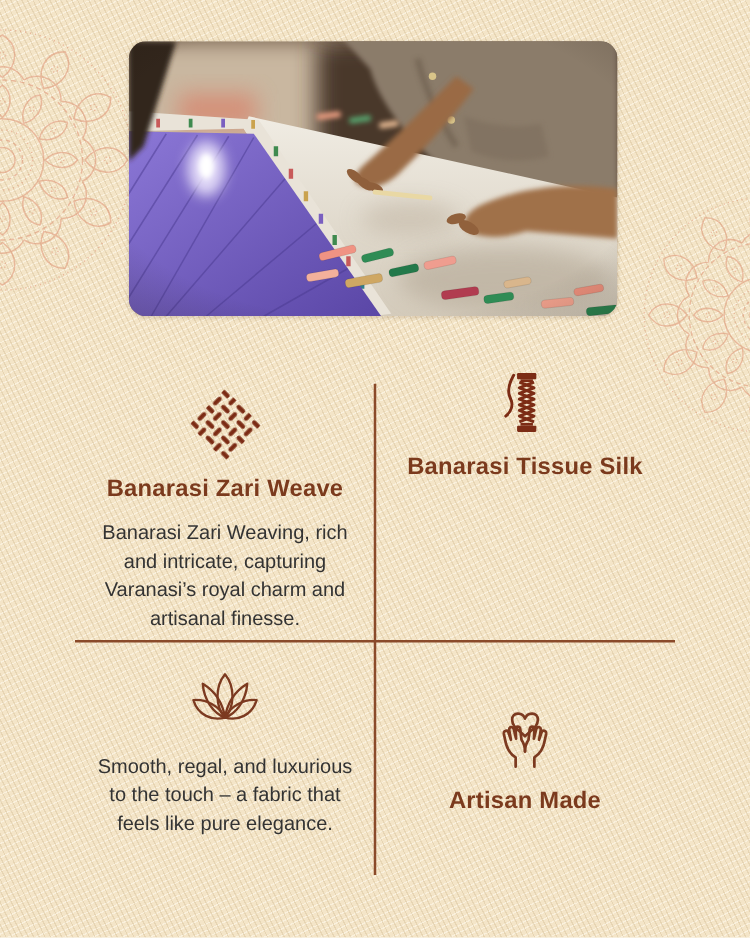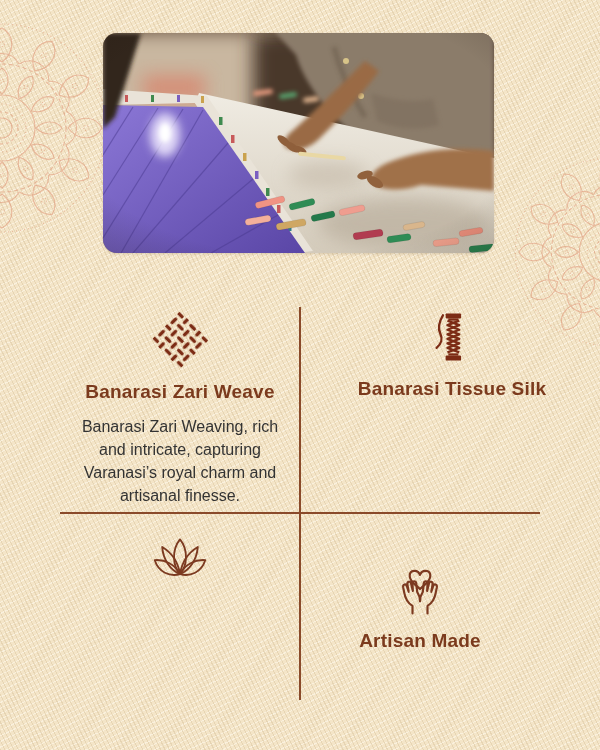--- a/index.html
+++ b/index.html
@@ -14,21 +14,21 @@
   .decor{position:absolute;left:0;top:0;width:600px;height:750px;pointer-events:none;}
   .photo{
     position:absolute;left:103px;top:33px;width:391px;height:220px;
     border-radius:14px;overflow:hidden;box-shadow:0 1px 3px rgba(60,40,20,.15);
   }
   .photo svg{display:block;width:100%;height:100%;}
   .vline{position:absolute;left:299px;top:307px;width:2px;height:393px;background:#8a4a2a;}
   .hline{position:absolute;left:60px;top:512px;width:480px;height:2px;background:#8a4a2a;}
   .cell{position:absolute;width:240px;text-align:center;padding-top:6px;}
   .cell.c00{left:60px;top:303px;}
-  .cell.c01{left:300px;top:300px;padding-left:32px;}
+  .cell.c01{left:300px;top:285px;}
   .cell.c10{left:60px;top:524px;}
   .cell.c11{left:300px;top:552px;}
   .icon-box{height:62px;display:flex;align-items:center;justify-content:center;margin-bottom:10px;}
   .feat-title{
     margin:0 0 12px 0;font-size:19px;font-weight:700;color:#7b3a1d;letter-spacing:.2px;
   }
   .feat-body{
     margin:0;font-size:16px;line-height:23px;color:#333333;white-space:pre-line;
   }
 </style>
@@ -240,20 +240,23 @@
     <div class="cell c10">
       <div class="icon-box">
         <svg width="60" height="60" viewBox="0 0 64 64" fill="none" stroke="#7c3a20" stroke-width="2" stroke-linejoin="round">
           <path d="M32 46 C24 37 23 20 32 9 C41 20 40 37 32 46 Z"></path>
           <path d="M32 46 C22 42 14 31 13 17 C23 23 30 33 32 46 Z"></path>
           <path d="M32 46 C42 42 50 31 51 17 C41 23 34 33 32 46 Z"></path>
           <path d="M32 46 C21 49 9 44 5 31 C16 30 27 36 32 46 Z"></path>
           <path d="M32 46 C43 49 55 44 59 31 C48 30 37 36 32 46 Z"></path>
         </svg>
       </div>
+      <p class="feat-body">Smooth, regal, and luxurious
+to the touch – a fabric that
+feels like pure elegance.</p>
     </div>
 
     <div class="cell c11">
       <div class="icon-box">
         <svg width="60" height="60" viewBox="0 0 64 64" fill="none" stroke="#7c3a20" stroke-width="2.3" stroke-linecap="round" stroke-linejoin="round">
           <path d="M32 17 C30 11 21 11 21 18 C21 24 27 27 32 32 C37 27 43 24 43 18 C43 11 34 11 32 17 Z"></path>
           <path d="M24 58 L24 50 C19 47 16 41 15 35 L14 30 C13.6 27 17 26 18 29 L20 35 L18.6 27 C18 24 21.6 23 22.4 26 L24.4 34 L24 26 C24 23 27.6 23 28 26 L29 35 C31 38 32 41 32 45"></path>
           <path d="M40 58 L40 50 C45 47 48 41 49 35 L50 30 C50.4 27 47 26 46 29 L44 35 L45.4 27 C46 24 42.4 23 41.6 26 L39.6 34 L40 26 C40 23 36.4 23 36 26 L35 35 C33 38 32 41 32 45"></path>
         </svg>
       </div>

